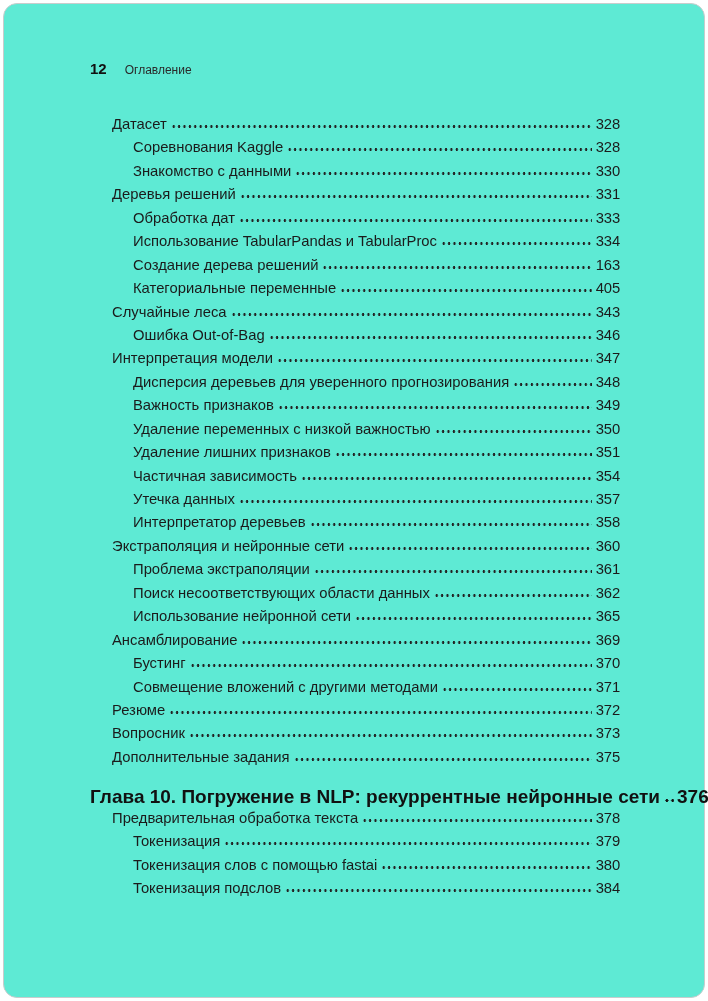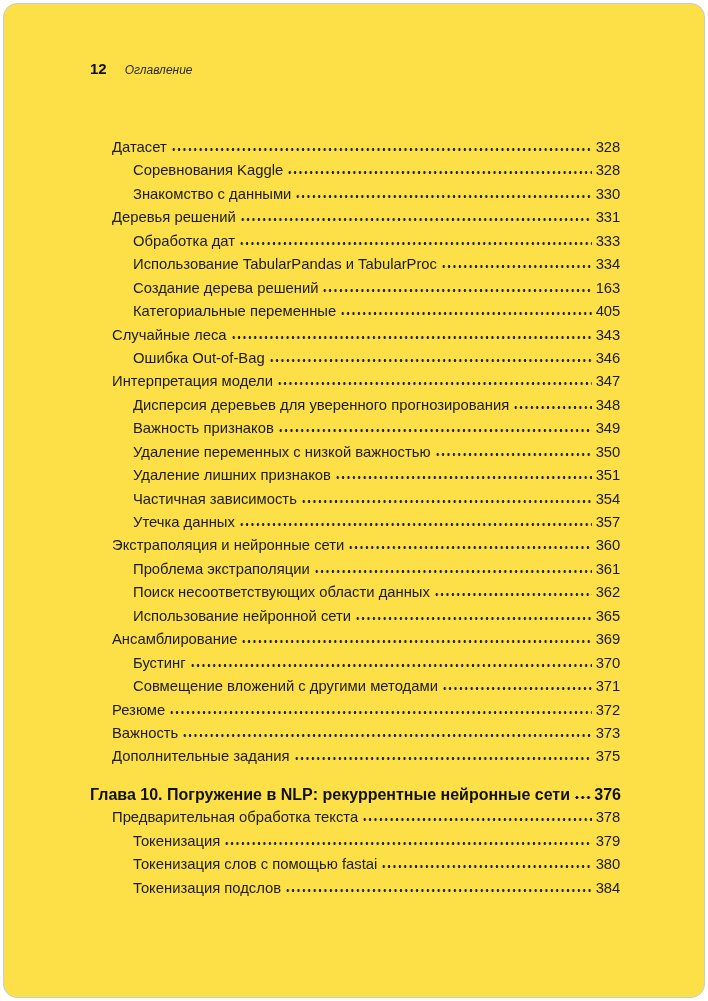--- a/index.html
+++ b/index.html
@@ -10,44 +10,43 @@
   }
   body {
     width: 708px;
     height: 1001px;
     position: relative;
     overflow: hidden;
   }
   .page {
     position: absolute;
     top: 3px; left: 3px; right: 3px; bottom: 3px;
-    background: #fde047;
+    background: #5eead4;
     border: 1px solid #c9cccd;
     border-radius: 14px;
     box-sizing: border-box;
     padding: 56px 83px 20px 86px;
     color: #1a1a1a;
   }
   .page-header {
     display: flex;
     align-items: baseline;
     gap: 18px;
   }
   .page-number {
     font-weight: 700;
     font-size: 15px;
     color: #111;
   }
   .running-title {
     font-size: 12px;
     color: #2a2a2a;
-    font-style: italic;
   }
   .toc {
-    margin-top: 62px;
+    margin-top: 39px;
   }
   .toc-row {
     display: flex;
     align-items: baseline;
     height: 23.45px;
     font-size: 14.8px;
     color: #1b1b1b;
   }
   .toc-title {
     white-space: nowrap;
@@ -67,21 +66,21 @@
     white-space: nowrap;
     min-width: 26px;
     text-align: center;
   }
   .level-1 { margin-left: 22px; }
   .level-2 { margin-left: 43px; }
   .level-0 {
     margin-left: 0;
     margin-top: 14px;
     font-weight: 700;
-    font-size: 16px;
+    font-size: 19px;
     color: #111;
   }
   .level-0 .toc-dots {
     background-image: radial-gradient(circle, #111 1.35px, transparent 1.7px);
     background-size: 5.8px 5px;
   }
 </style>
 </head>
 <body>
 
@@ -187,20 +186,25 @@
     <span class="toc-dots"></span>
     <span class="toc-page">354</span>
   </div>
 
   <div class="toc-row level-2">
     <span class="toc-title">Утечка данных</span>
     <span class="toc-dots"></span>
     <span class="toc-page">357</span>
   </div>
 
+  <div class="toc-row level-2">
+    <span class="toc-title">Интерпретатор деревьев</span>
+    <span class="toc-dots"></span>
+    <span class="toc-page">358</span>
+  </div>
 
   <div class="toc-row level-1">
     <span class="toc-title">Экстраполяция и нейронные сети</span>
     <span class="toc-dots"></span>
     <span class="toc-page">360</span>
   </div>
 
   <div class="toc-row level-2">
     <span class="toc-title">Проблема экстраполяции</span>
     <span class="toc-dots"></span>
@@ -237,21 +241,21 @@
     <span class="toc-page">371</span>
   </div>
 
   <div class="toc-row level-1">
     <span class="toc-title">Резюме</span>
     <span class="toc-dots"></span>
     <span class="toc-page">372</span>
   </div>
 
   <div class="toc-row level-1">
-    <span class="toc-title">Важность</span>
+    <span class="toc-title">Вопросник</span>
     <span class="toc-dots"></span>
     <span class="toc-page">373</span>
   </div>
 
   <div class="toc-row level-1">
     <span class="toc-title">Дополнительные задания</span>
     <span class="toc-dots"></span>
     <span class="toc-page">375</span>
   </div>
 

